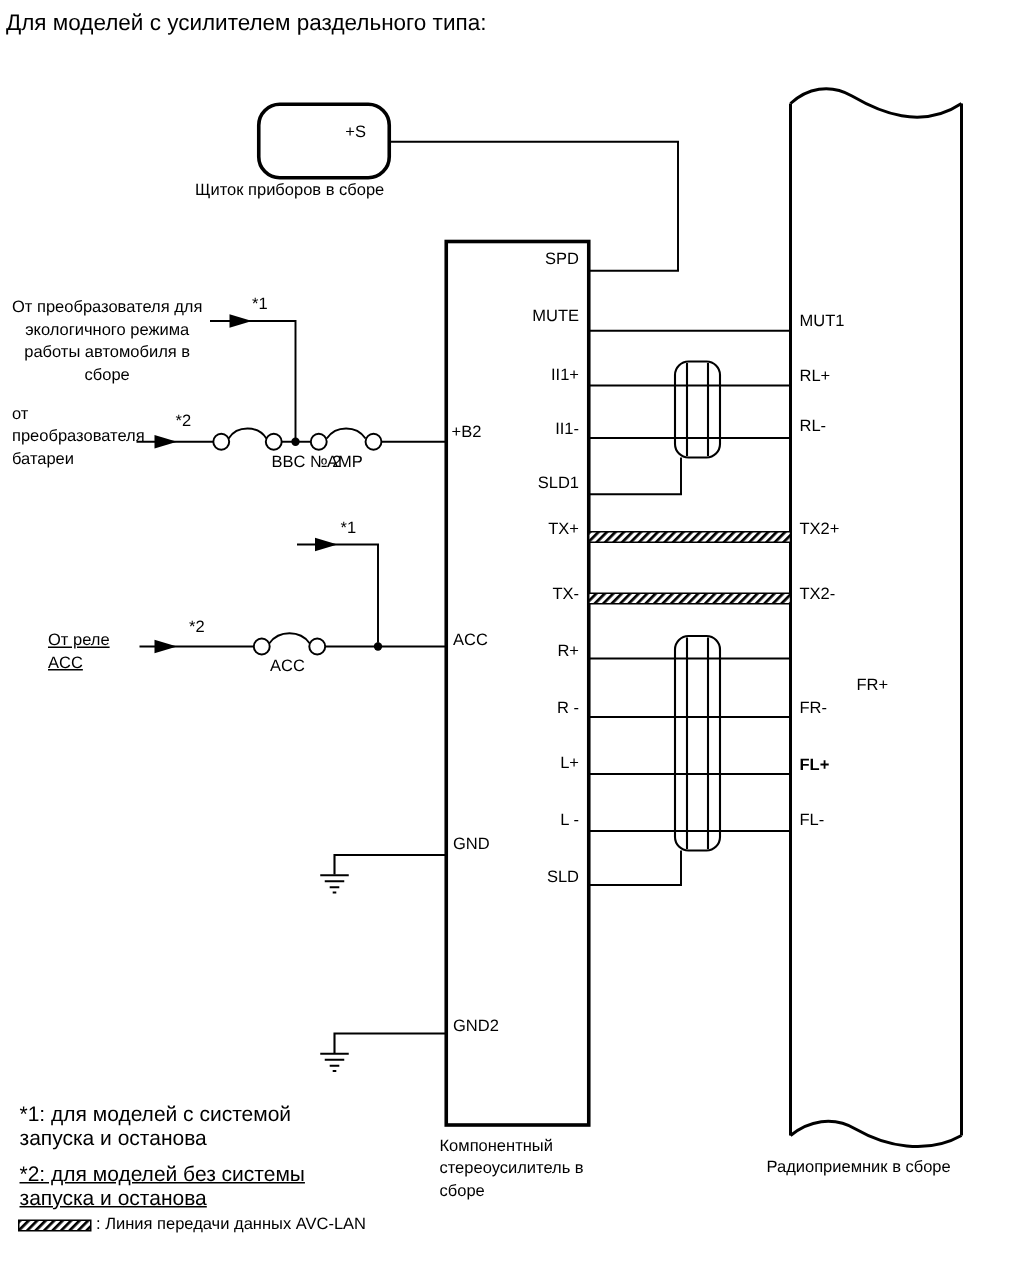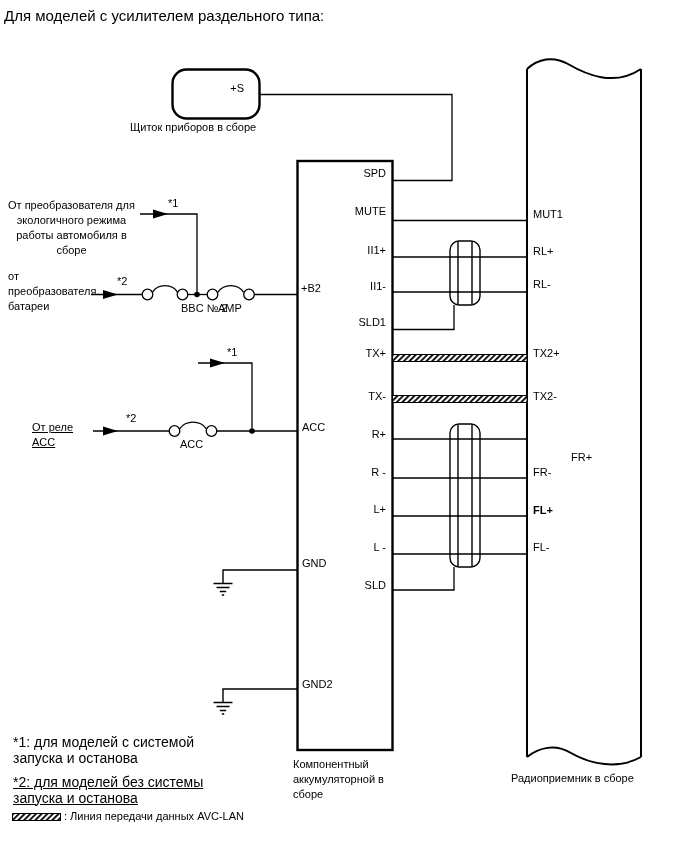--- a/index.html
+++ b/index.html
@@ -159,21 +159,21 @@
   <div class="lbl" style="left:533px;top:278px;">RL-</div>
   <div class="lbl" style="left:533px;top:347px;">TX2+</div>
   <div class="lbl" style="left:533px;top:390px;">TX2-</div>
   <div class="lbl" style="left:533px;top:451px;margin-left:38px;">FR+</div>
   <div class="lbl" style="left:533px;top:466px;">FR-</div>
   <div class="lbl" style="left:533px;top:504px;font-weight:bold;">FL+</div>
   <div class="lbl" style="left:533px;top:541px;">FL-</div>
 
   <div class="blk" style="left:293px;top:757px;">
     <div>Компонентный</div>
-    <div>аккумуляторной в</div>
+    <div>стереоусилитель в</div>
     <div>сборе</div>
   </div>
   <div class="lbl" style="left:511px;top:772px;">Радиоприемник в сборе</div>
 
   <div class="note" style="left:13px;top:735px;">
     <div>*1: для моделей с системой</div>
     <div>запуска и останова</div>
   </div>
   <div class="note" style="left:13px;top:775px;text-decoration:underline;">
     <div>*2: для моделей без системы</div>

